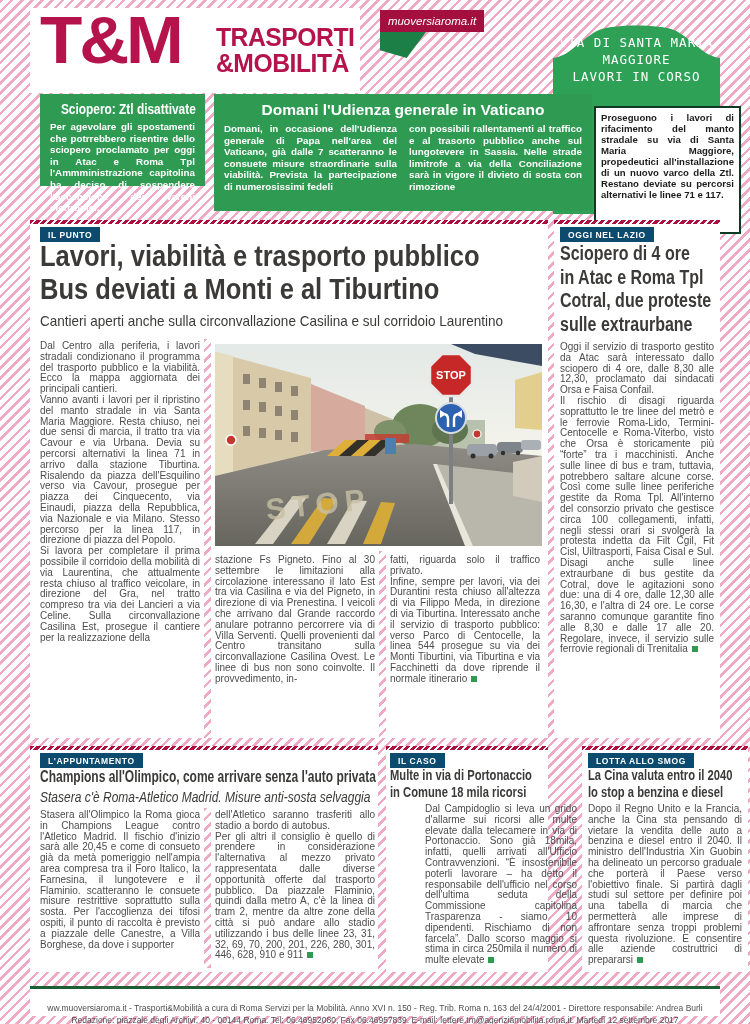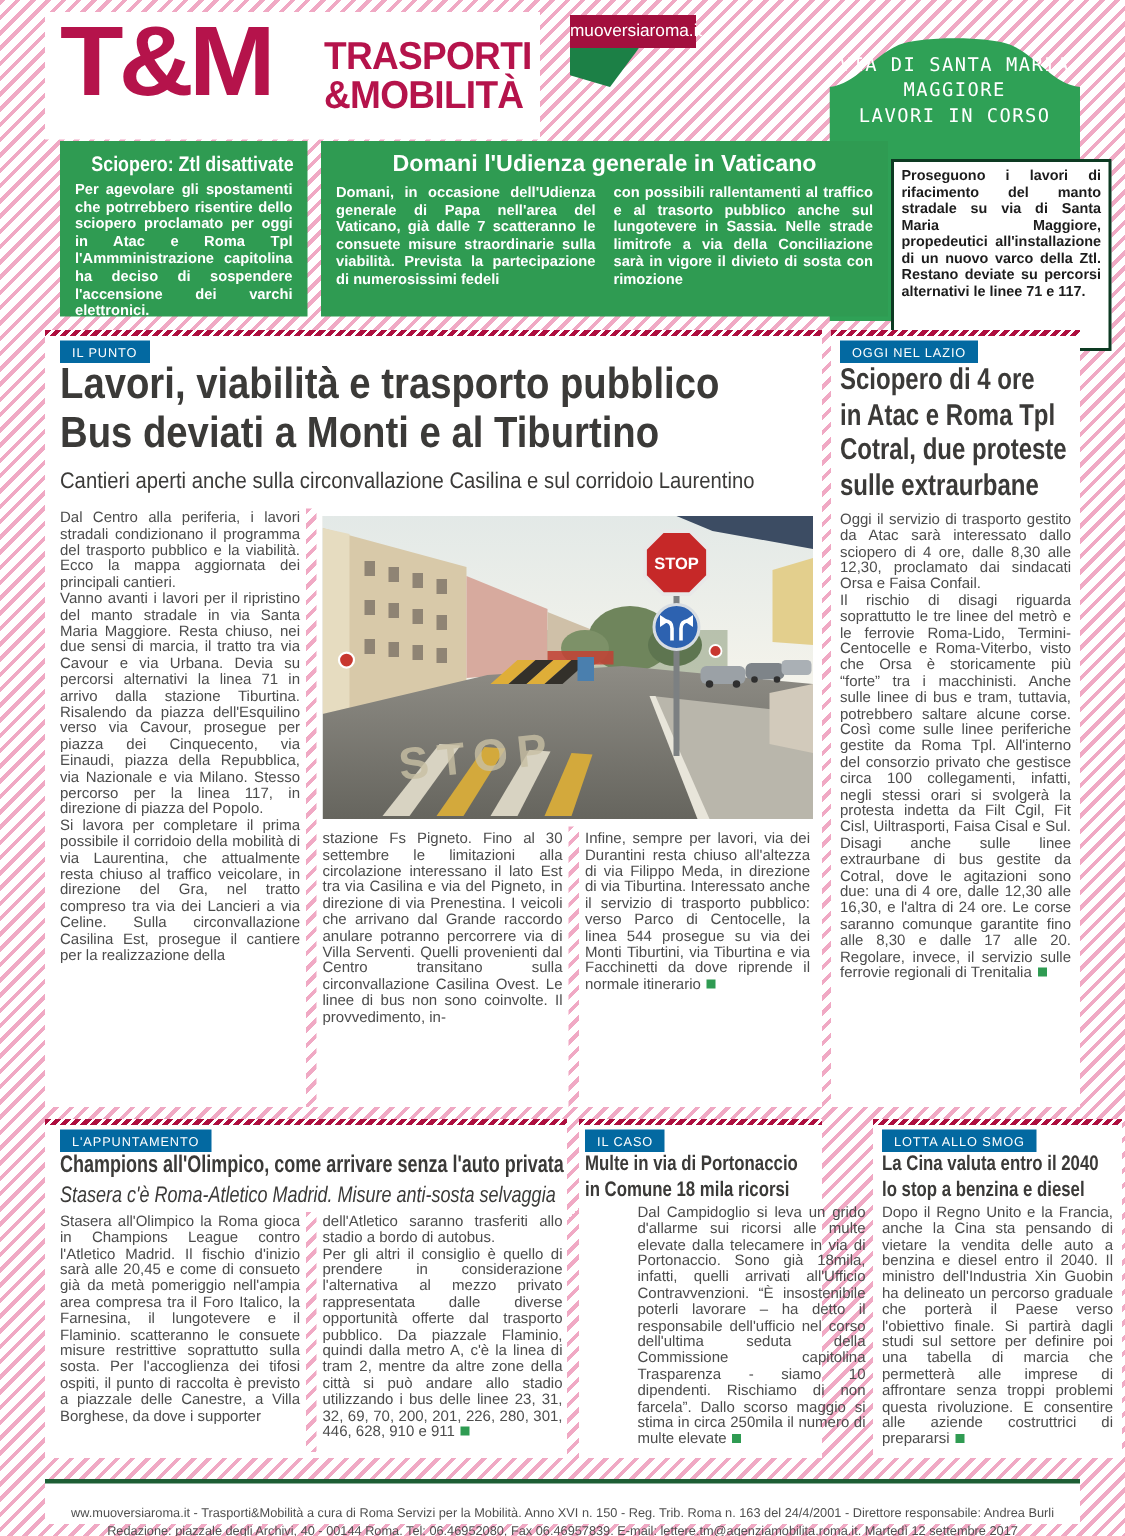--- a/index.html
+++ b/index.html
@@ -3,46 +3,46 @@
 <meta charset="utf-8">
 <style>
   html,body{margin:0;padding:0;background:#fff;}
   #page{position:relative;width:750px;height:1024px;overflow:hidden;
     font-family:"Liberation Sans",sans-serif;
     background:repeating-linear-gradient(135deg,#f0a9c4 0 2.6px,#ffffff 2.6px 7.2px);}
   .panel{position:absolute;background:#fff;}
   .stripe-gut{position:absolute;background:repeating-linear-gradient(135deg,#f0a9c4 0 2.6px,#ffffff 2.6px 7.2px);}
   .redline{position:absolute;left:0;top:0;right:0;height:4px;
     background:repeating-linear-gradient(135deg,#ad0f3f 0 3px,#ffffff 3px 4.8px);}
-  .label{position:absolute;display:inline-block;background:#0369a1;color:#fff;
-    font-size:8.5px;font-weight:normal;letter-spacing:.6px;padding:3px 8px 2px;white-space:nowrap;}
+  .label{position:absolute;display:inline-block;background:#0c4a6e;color:#fff;
+    font-size:8.5px;font-weight:bold;letter-spacing:.6px;padding:3px 8px 2px;white-space:nowrap;}
   .hl-line{font-weight:bold;color:#3b3a38;white-space:nowrap;transform-origin:0 0;}
   .bt p{margin:0;text-align:justify;font-size:10px;line-height:10.8px;color:#4c4c4c;}
   .endmark{display:inline-block;width:6px;height:6px;background:#2f9b52;margin-left:4px;}
   
   #logo-panel{left:30px;top:8px;width:330px;height:85px;}
   #tm-logo{position:absolute;left:10px;top:-6px;font-size:66px;font-weight:bold;color:#b5134b;
     letter-spacing:-3px;transform:scaleX(1.05);transform-origin:0 0;}
   #wordmark{position:absolute;left:186px;top:16px;font-size:26px;font-weight:bold;color:#b5134b;
     line-height:26px;letter-spacing:-.5px;transform:scaleX(.95);transform-origin:0 0;white-space:nowrap;}
-  #site-tag{position:absolute;left:380px;top:10px;width:84px;height:22px;background:#a30f3e;
-    color:#fff;font-size:11.5px;line-height:22px;text-align:left;cursor:pointer;}
+  #site-tag{position:absolute;left:380px;top:10px;width:104px;height:22px;background:#a30f3e;
+    color:#fff;font-size:11.5px;line-height:22px;text-align:center;cursor:pointer;font-style:italic;}
   #ribbon-fold{position:absolute;left:380px;top:32px;width:46px;height:26px;background:#1c8046;
     clip-path:polygon(0 0,100% 0,58% 100%,0 70%);}
   
   #roadsign{position:absolute;left:553px;top:14px;width:167px;height:200px;}
   #roadsign svg{position:absolute;left:0;top:0;}
   #roadsign-title{position:absolute;left:0;top:20px;width:100%;text-align:center;color:#fff;
     font-family:"DejaVu Sans Mono",monospace;font-weight:normal;font-size:12.5px;line-height:17px;letter-spacing:1px;}
   #roadsign-body{position:absolute;left:10px;top:92px;width:147px;height:128px;background:#fff;
     border:2px solid #0d3a22;box-sizing:border-box;padding:4px 5px;margin-left:31px;}
   #roadsign-body p{margin:0;font-size:9.6px;font-weight:bold;line-height:11px;color:#1c1c1c;text-align:justify;}
   
   .greenbox{position:absolute;background:#2f9b52;color:#fff;box-sizing:border-box;padding:7px 10px 6px;}
-  #brief1{left:40px;top:94px;width:165px;height:117px;}
+  #brief1{left:40px;top:94px;width:165px;height:92px;}
   #brief2{left:214px;top:94px;width:378px;height:117px;}
   .gb-title{font-weight:bold;text-align:center;margin:0 0 4px;}
   #brief1 .gb-title{font-size:14px;white-space:nowrap;transform:scaleX(.85);transform-origin:center top;}
   #brief2 .gb-title{font-size:15.5px;}
   .gb-body{font-size:9.8px;font-weight:bold;line-height:11.6px;text-align:justify;}
   .gb-cols{display:flex;gap:12px;justify-content:center;}
   .gb-cols>div{flex:1;}
   
   #main-panel{left:30px;top:220px;width:518px;height:518px;}
   #main-label{left:10px;top:7px;}
@@ -222,20 +222,21 @@
           <circle cx="288" cy="109" r="2.2" fill="#2f2f2f"></circle>
             <circle cx="303" cy="109" r="2.2" fill="#2f2f2f"></circle>
         </g>
       </svg>
     </div>
 
     <div class="bt" id="main-col2">
       <p>stazione Fs Pigneto. Fino al 30 settembre le limitazioni alla circolazione interessano il lato Est tra via Casilina e via del Pigneto, in direzione di via Prenestina. I veicoli che arrivano dal Grande raccordo anulare potranno percorrere via di Villa Serventi. Quelli provenienti dal Centro transitano sulla circonvallazione Casilina Ovest. Le linee di bus non sono coinvolte. Il provvedimento, in-</p>
     </div>
     <div class="bt" id="main-col3">
+      <p>fatti, riguarda solo il traffico privato.</p>
       <p><span>Infine, sempre per lavori, via dei Durantini resta chiuso all'altezza di via Filippo Meda, in direzione di via Tiburtina. Interessato anche il servizio di trasporto pubblico: verso Parco di Centocelle, la linea 544 prosegue su via dei Monti Tiburtini, via Tiburtina e via Facchinetti da dove riprende il normale itinerario</span><span class="endmark"></span></p>
     </div>
   </div>
 
   <div class="panel" id="lazio-panel">
     <div class="redline"></div>
     <span class="label" id="lazio-label">OGGI NEL LAZIO</span>
     <div id="lazio-headline">
       <div class="hl-line">Sciopero di 4 ore</div>
       <div class="hl-line">in Atac e Roma Tpl</div>

